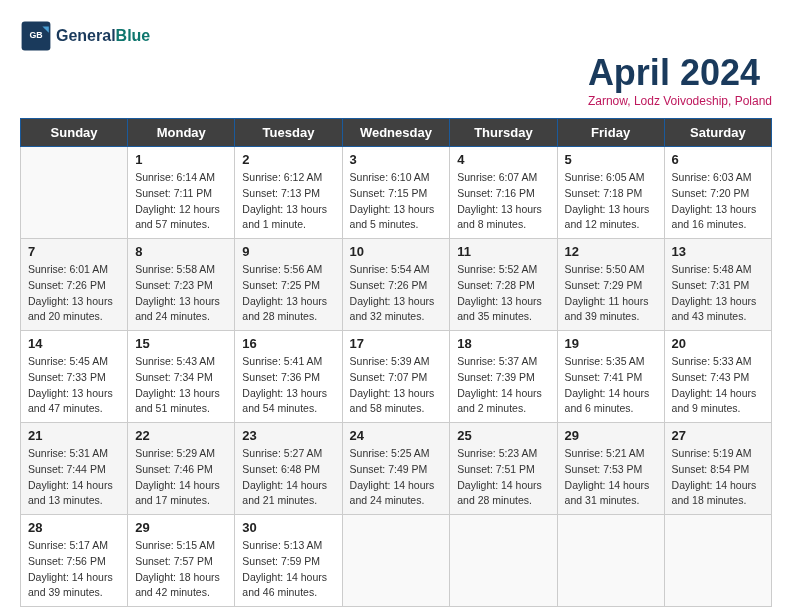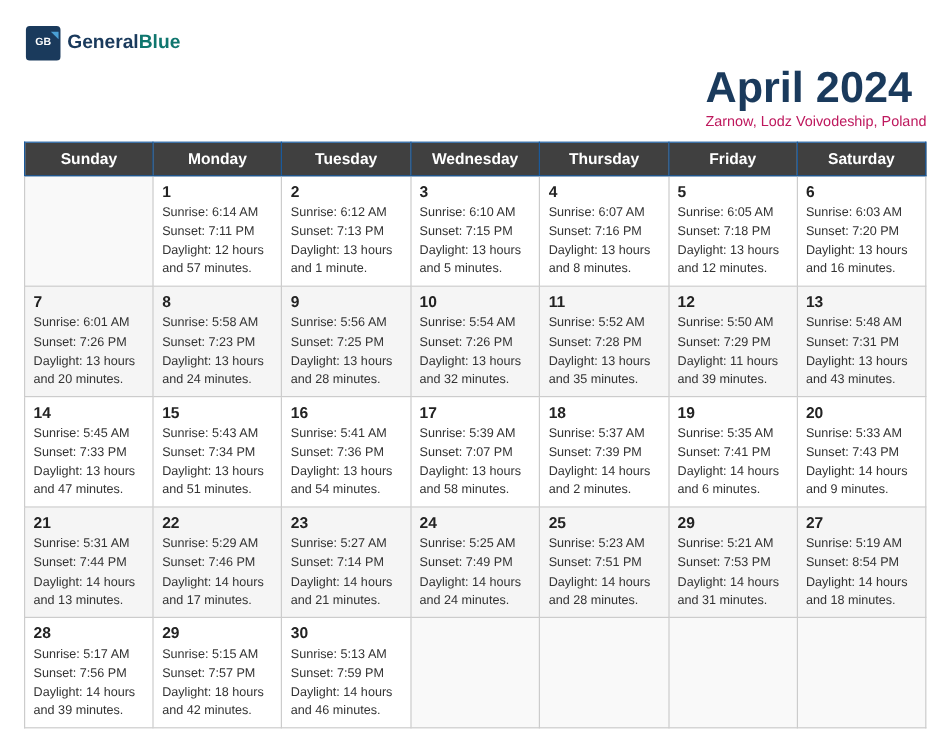--- a/index.html
+++ b/index.html
@@ -299,21 +299,21 @@
         <div class="day-info">
           <span>Sunrise: 5:29 AM</span><br>
           <span>Sunset: 7:46 PM</span><br>
           <span>Daylight: 14 hours and 17 minutes.</span>
         </div>
         </td>
         <td>
           <span class="day-number">23</span>
         <div class="day-info">
           <span>Sunrise: 5:27 AM</span><br>
-          <span>Sunset: 7:14 PM</span><br>
+          <span>Sunset: 6:48 PM</span><br>
           <span>Daylight: 14 hours and 21 minutes.</span>
         </div>
         </td>
         <td>
           <span class="day-number">24</span>
         <div class="day-info">
           <span>Sunrise: 5:25 AM</span><br>
           <span>Sunset: 7:49 PM</span><br>
           <span>Daylight: 14 hours and 24 minutes.</span>
         </div>

